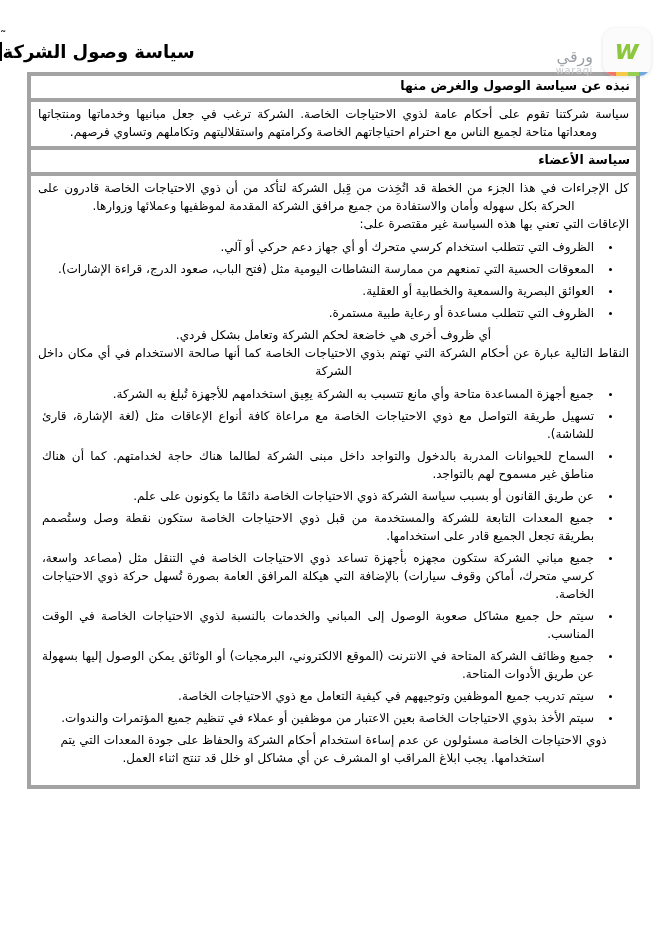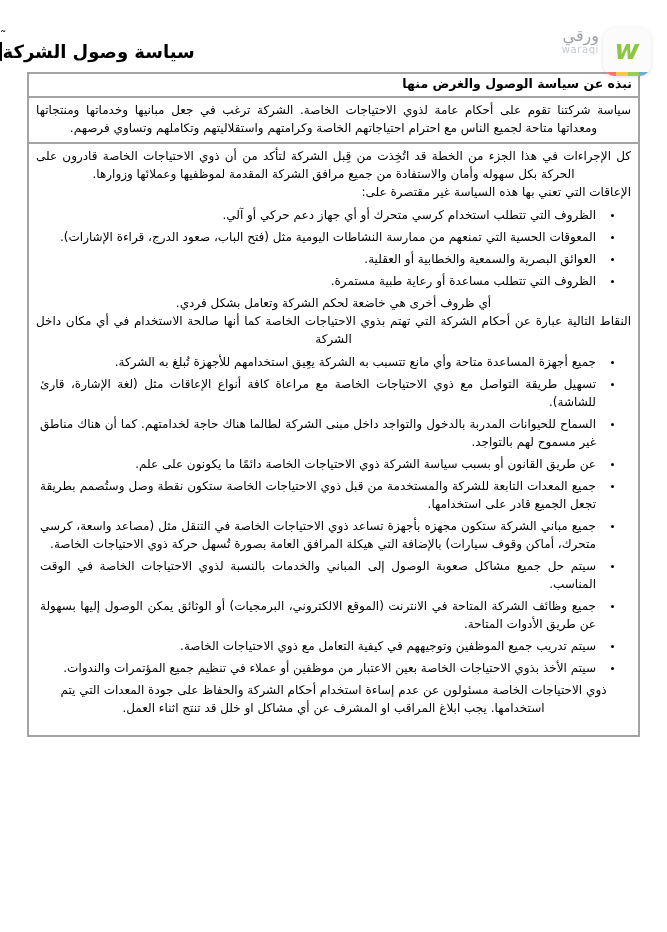--- a/index.html
+++ b/index.html
@@ -3,41 +3,41 @@
 <meta charset="utf-8">
 <style>
   html,body{margin:0;padding:0;}
   body{
     width:667px;height:932px;overflow:hidden;background:#ffffff;color:#000;
     font-family:"DejaVu Sans",sans-serif;
   }
   .page{direction:rtl;position:relative;width:100%;height:100%;}
 
   
-  .logo{position:absolute;top:28px;right:16px;direction:ltr;display:flex;align-items:flex-start;gap:4px;}
+  .logo{position:absolute;top:28px;right:16px;direction:ltr;display:flex;align-items:flex-end;gap:10px;}
   .logo-text{text-align:right;line-height:1.05;}
   .logo-ar{font-size:16px;color:#9aa0a5;}
   .logo-en{font-size:10px;color:#c6cacd;letter-spacing:.6px;}
   .logo-icon{
     width:48px;height:48px;border-radius:12px;background:#fbfbfb;
     box-shadow:0 1px 4px rgba(0,0,0,.12);
     position:relative;overflow:hidden;display:flex;align-items:center;justify-content:center;
   }
   .logo-w{font-size:27px;font-style:italic;font-weight:bold;color:#8dc63f;margin-top:-5px;}
   .logo-rainbow{position:absolute;bottom:0;left:0;right:0;height:4px;
     background:linear-gradient(90deg,#f2766b 0 28%,#f6c94a 28% 52%,#97cf53 52% 75%,#6fa8e0 75% 100%);}
 
   
   .title{margin:0;padding-top:41px;text-align:left;font-size:18px;font-weight:bold;}
   .caret{display:inline-block;width:1.5px;height:19px;background:#000;vertical-align:-3px;margin-right:1px;position:relative;}
   .caret::before{content:"\02DC";position:absolute;top:-14px;right:-5px;font-size:13px;font-weight:normal;color:#000;}
 
   
   table.policy{width:613px;margin:10px auto 0;border-collapse:collapse;border:1.5px solid #000;background:#fff;}
-  .policy td{border:2px solid #a3a3a3;font-size:12px;line-height:1.5;vertical-align:top;}
+  .policy td{border:4px solid #a3a3a3;font-size:12px;line-height:1.5;vertical-align:top;}
   td.row-header{font-weight:bold;font-size:12.5px;padding:1px 6px 2px;}
   td.row-body{padding:3px 7px 5px;}
   .policy tr:last-child td{padding-bottom:18px;}
 
   .row-body p{margin:0;}
   .al-justify-center{text-align:justify;text-align-last:center;}
   .al-right{text-align:right;}
   .gap-before{margin-top:15px;text-align:center;}
 
   .row-body ul{margin:5px 0 2px;padding:0 30px 0 4px;list-style:disc;}
@@ -66,20 +66,23 @@
     <tbody>
         <tr>
           <td class="row-header">نبذه عن سياسة الوصول والغرض منها</td>
         </tr>
         <tr>
           <td class="row-body">
             <p class="al-justify-center">سياسة شركتنا تقوم على أحكام عامة لذوي الاحتياجات الخاصة. الشركة ترغب في جعل مبانيها وخدماتها ومنتجاتها ومعداتها متاحة لجميع الناس مع احترام احتياجاتهم الخاصة وكرامتهم واستقلاليتهم وتكاملهم وتساوي فرصهم.</p>
           </td>
         </tr>
         <tr>
+          <td class="row-header">سياسة الأعضاء</td>
+        </tr>
+        <tr>
           <td class="row-body">
             <p class="al-justify-center">كل الإجراءات في هذا الجزء من الخطة قد اتُخِذت من قِبل الشركة لتأكد من أن ذوي الاحتياجات الخاصة قادرون على الحركة بكل سهوله وأمان والاستفادة من جميع مرافق الشركة المقدمة لموظفيها وعملائها وزوارها.</p>
             <p class="al-right">الإعاقات التي تعني بها هذه السياسة غير مقتصرة على:</p>
             <ul>
               <li>الظروف التي تتطلب استخدام كرسي متحرك أو أي جهاز دعم حركي أو آلي.</li>
               <li>المعوقات الحسية التي تمنعهم من ممارسة النشاطات اليومية مثل (فتح الباب، صعود الدرج، قراءة الإشارات).</li>
               <li>العوائق البصرية والسمعية والخطابية أو العقلية.</li>
               <li>الظروف التي تتطلب مساعدة أو رعاية طبية مستمرة.</li>
             </ul>
             <p class="al-right gap-before">أي ظروف أخرى هي خاضعة لحكم الشركة وتعامل بشكل فردي.</p>

